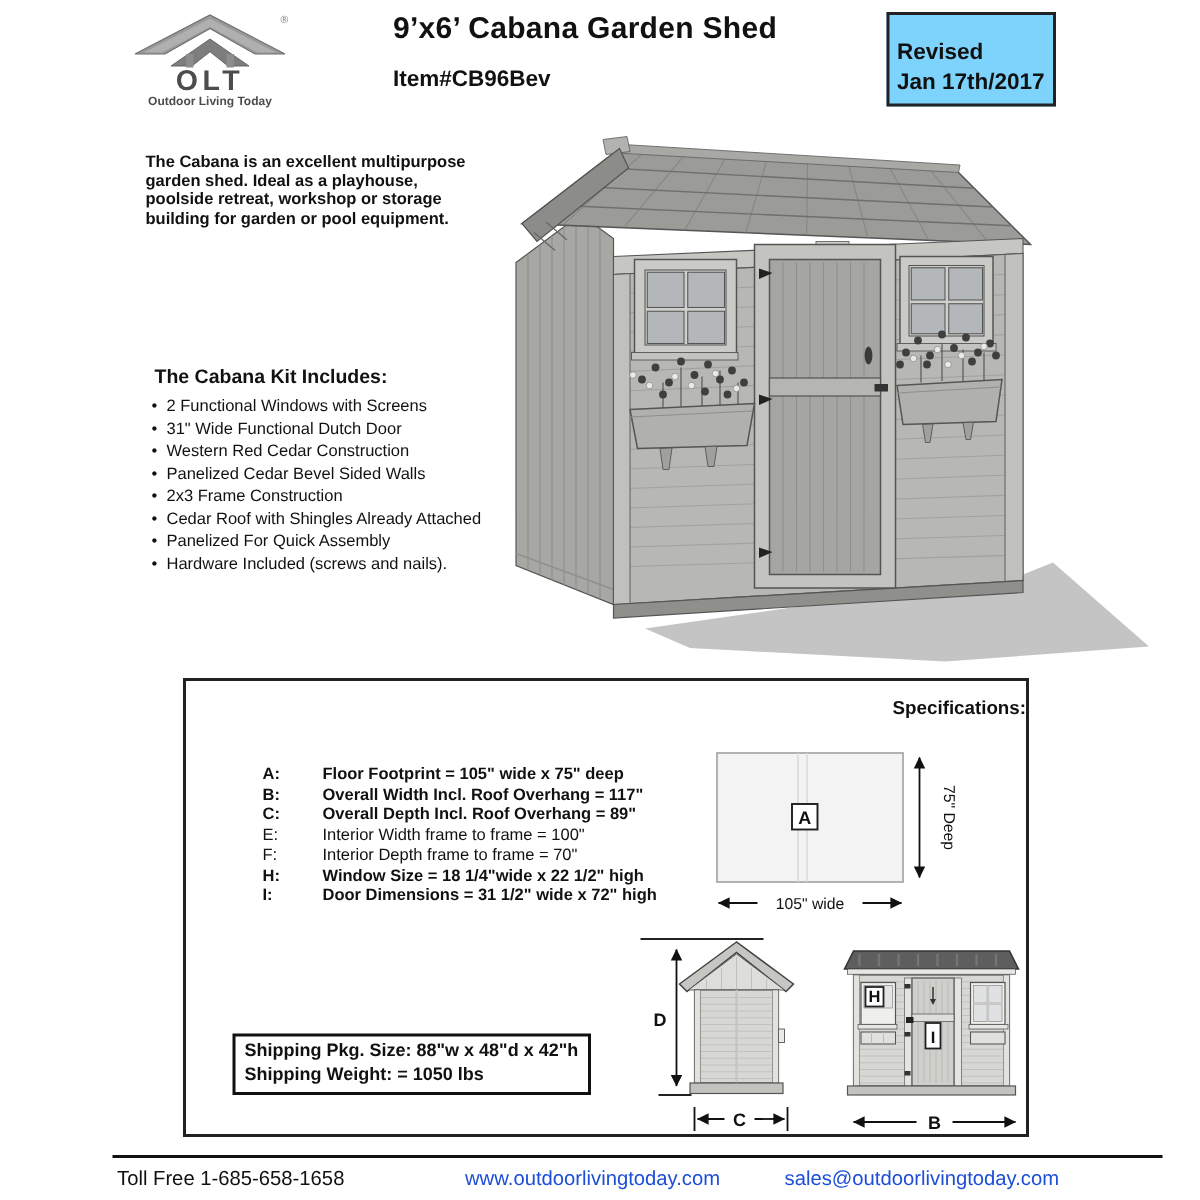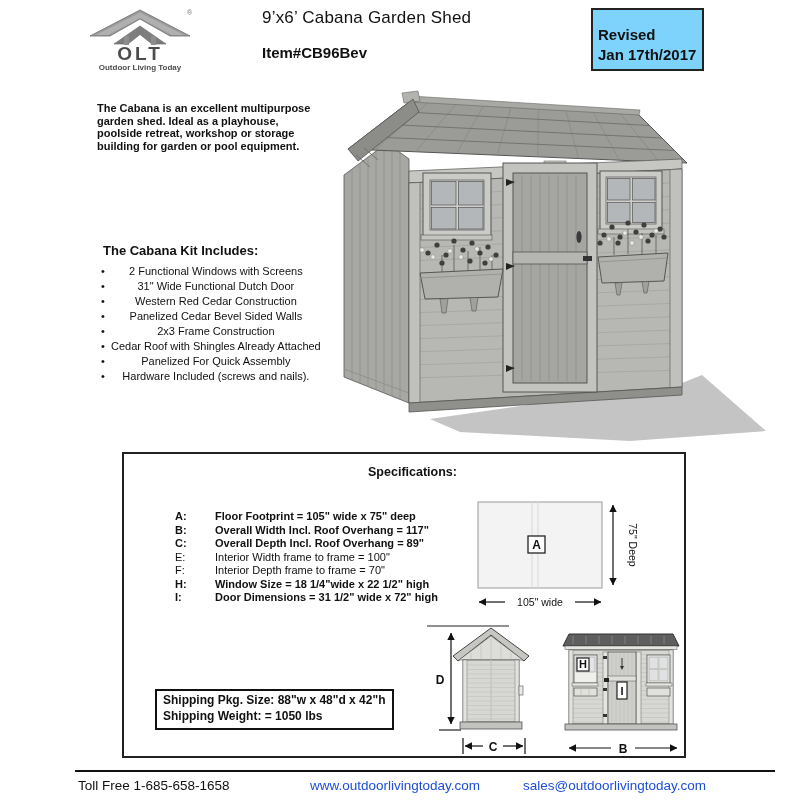--- a/index.html
+++ b/index.html
@@ -1,28 +1,28 @@
 <!DOCTYPE html>
 <html><head>
 <meta charset="utf-8">
 <style>
   html,body{margin:0;padding:0;background:#e8e8e8;}
   .page{position:relative;width:800px;height:800px;background:#ffffff;
         font-family:"Liberation Sans",sans-serif;color:#111;overflow:hidden;margin:0 auto;}
   .abs{position:absolute;}
-  .title{font-size:17px;font-weight:normal;letter-spacing:.2px;}
+  .title{font-size:20px;font-weight:bold;letter-spacing:.2px;}
   .item-code{font-size:15px;font-weight:bold;}
   .revised-box{border:2px solid #222;padding:15px 6px 3px 5px;font-size:15px;font-weight:bold;line-height:1.35;background:#7dd3fc;}
   .intro{font-size:11px;font-weight:bold;line-height:1.14;width:214px;}
   .kit-heading{font-size:13px;font-weight:bold;}
   .kit-list{list-style:none;margin:0;padding:0;font-size:11px;line-height:15px;}
   .kit-list li{padding-left:12px;position:relative;}
   .kit-list li:before{content:"•";position:absolute;left:2px;top:0;font-size:11px;}
   .spec-box{border:2px solid #222;background:#fff;box-sizing:border-box;}
-  .spec-heading{text-align:center;font-size:12.5px;font-weight:bold;margin-top:11px;margin-left:17px;}
+  .spec-heading{text-align:right;font-size:12.5px;font-weight:bold;margin-top:11px;margin-left:17px;}
   .spec-list{font-size:11px;line-height:13.5px;white-space:nowrap;}
   .spec-row .letter{display:inline-block;width:40px;font-weight:normal;}
   .spec-row.bold,.spec-row.bold .letter{font-weight:bold;}
   .ship-box{border:2px solid #111;padding:2px 7px 3px 6px;font-size:12px;font-weight:bold;line-height:1.32;background:#fff;white-space:nowrap;}
   .footer-rule{background:#111;height:2px;}
   .footer-text{font-size:13.5px;}
   a.plain{color:#1d4ed8;text-decoration:none;}
   svg text{font-family:"Liberation Sans",sans-serif;}
 </style>
 </head>
@@ -45,21 +45,21 @@
   <div class="abs item-code" style="left:262px;top:44px;">Item#CB96Bev</div>
 
   <div class="abs revised-box" style="left:591px;top:8px;">
     <div>Revised</div>
     <div>Jan 17th/2017</div>
   </div>
 
   <div class="abs intro" style="left:97px;top:102px;">The Cabana is an excellent multipurpose garden shed. Ideal as a playhouse, poolside retreat, workshop or storage building for garden or pool equipment.</div>
 
   <div class="abs kit-heading" style="left:103px;top:243px;">The Cabana Kit Includes:</div>
-  <ul class="abs kit-list" style="left:99px;top:264px;text-align:center;">
+  <ul class="abs kit-list" style="left:99px;top:264px;">
       <li>2 Functional Windows with Screens</li>
       <li>31" Wide Functional Dutch Door</li>
       <li>Western Red Cedar Construction</li>
       <li>Panelized Cedar Bevel Sided Walls</li>
       <li>2x3 Frame Construction</li>
       <li>Cedar Roof with Shingles Already Attached</li>
       <li>Panelized For Quick Assembly</li>
       <li>Hardware Included (screws and nails).</li>
     </ul>
 

